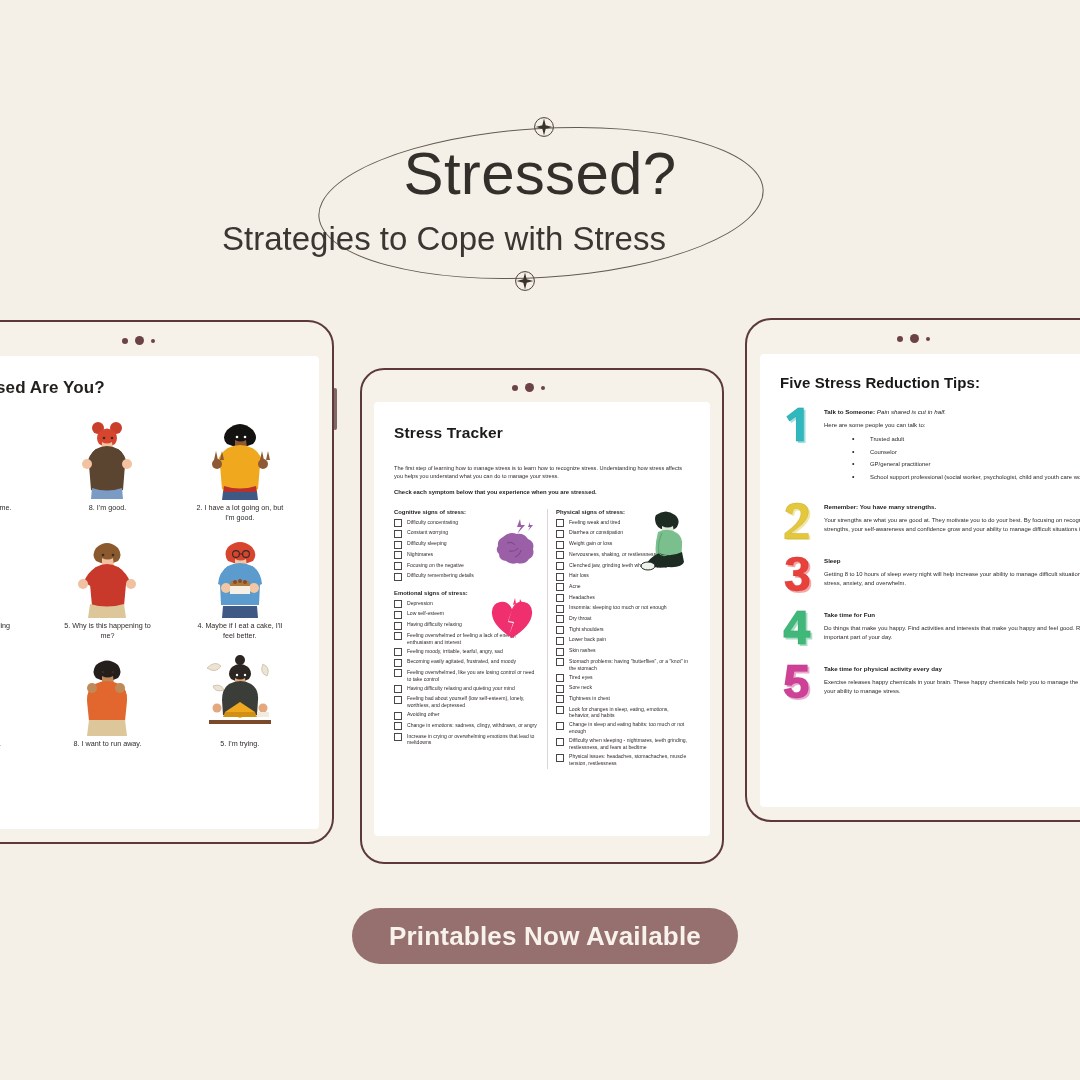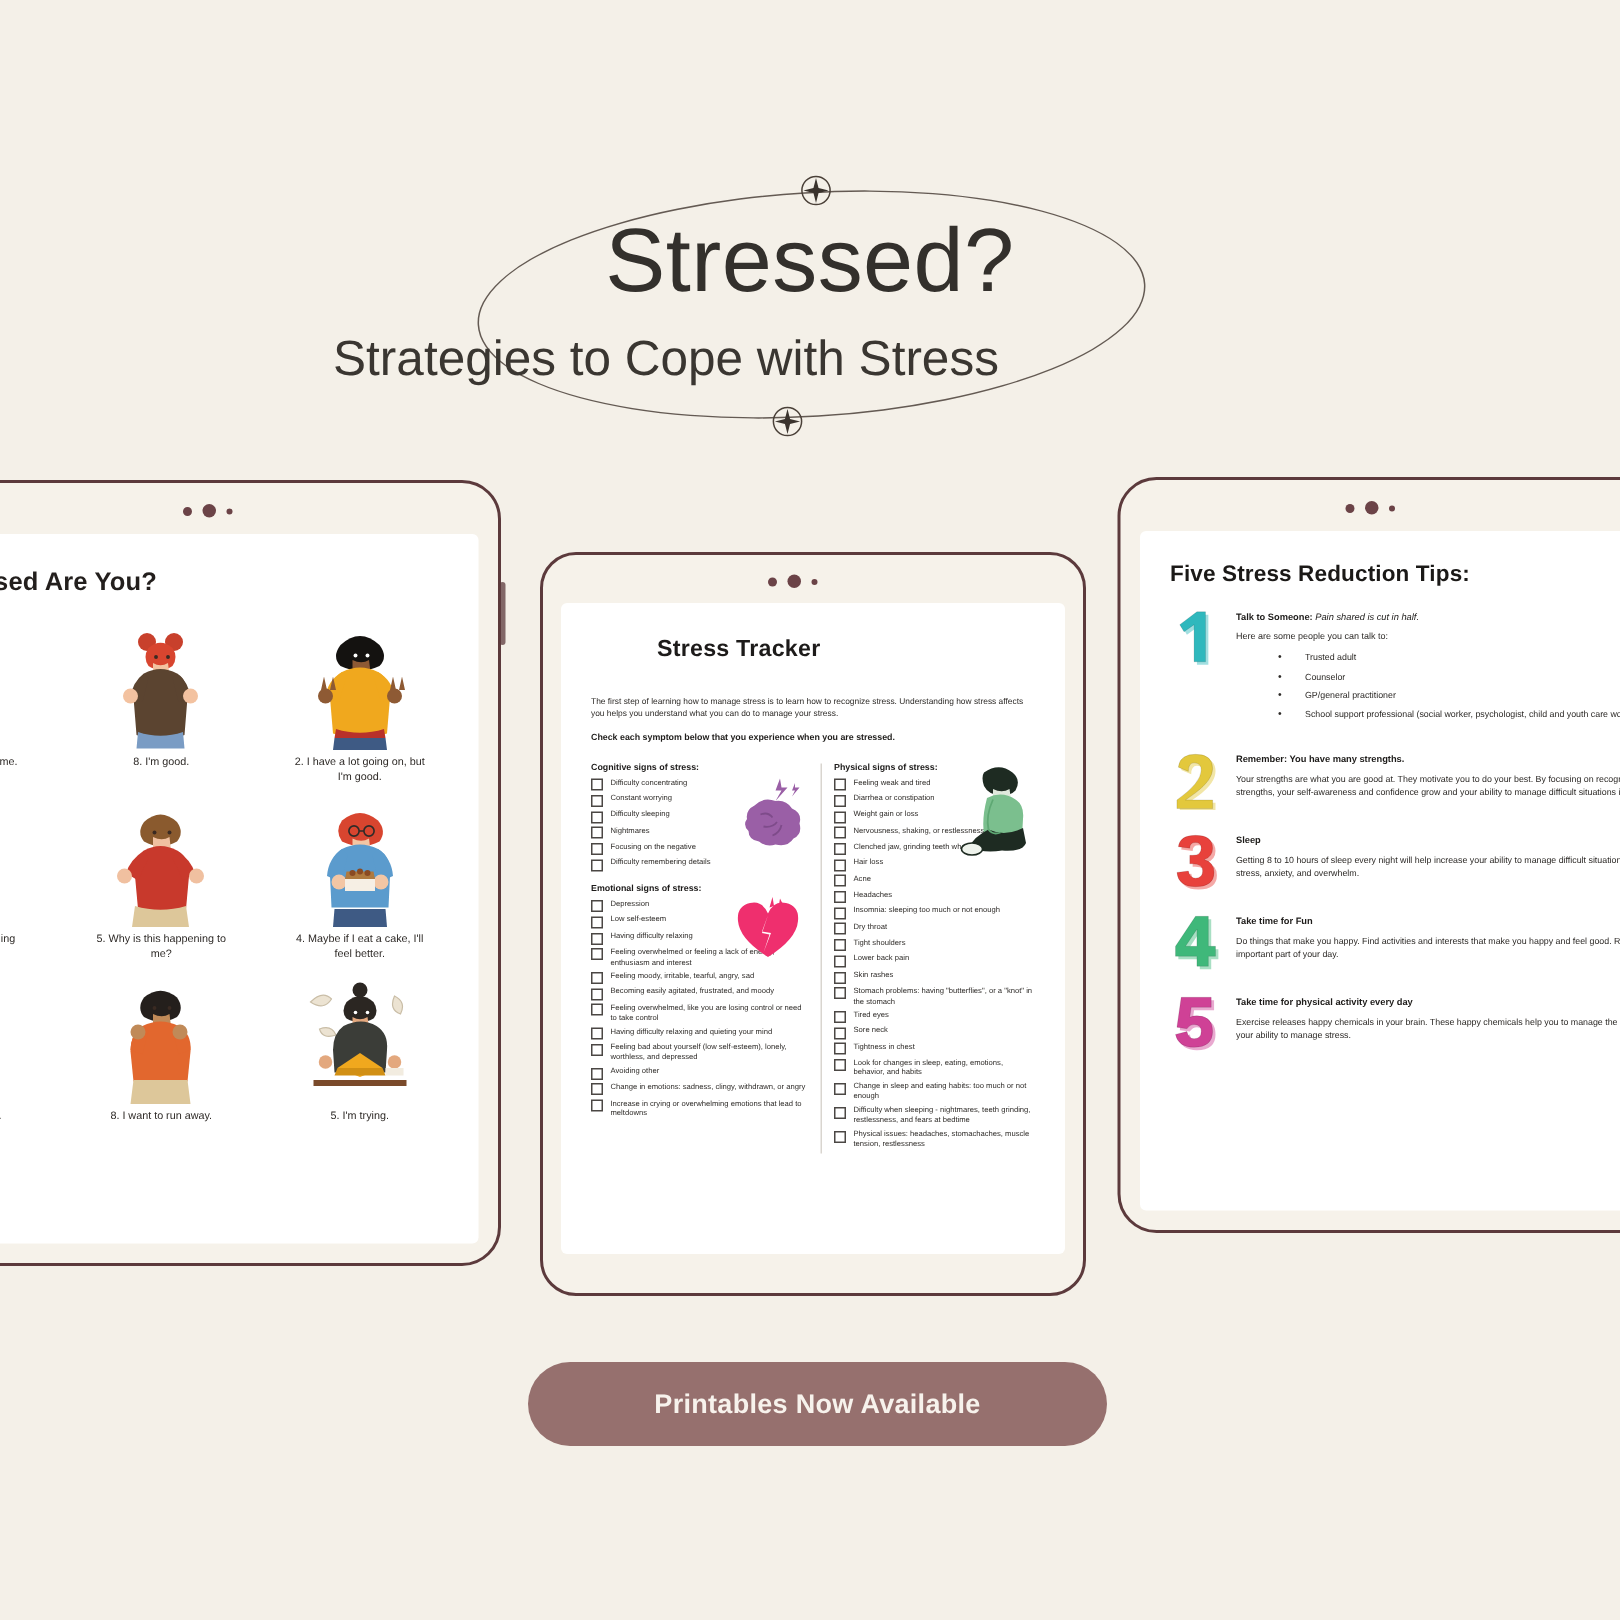--- a/index.html
+++ b/index.html
@@ -71,21 +71,21 @@
   .lp-grid{display:grid;grid-template-columns:repeat(3,1fr);
     row-gap:10px;column-gap:6px;margin-top:16px;}
   .lp-cell{display:flex;flex-direction:column;align-items:center;}
   .fig{width:74px;height:86px;position:relative;}
   .fig svg{display:block;}
   .lp-cap{font-size:7.2px;line-height:1.32;color:#2e2a27;text-align:center;
     margin-top:3px;max-width:88px;}
 
   
   .cp{position:absolute;inset:0;padding:22px 20px 0 20px;box-sizing:border-box;}
-  .cp-title{font-size:15.5px;font-weight:700;color:#1d1b1a;letter-spacing:.15px;margin-left:44px;}
+  .cp-title{font-size:15.5px;font-weight:700;color:#1d1b1a;letter-spacing:.15px;}
   .cp-intro{font-size:5.6px;line-height:1.5;color:#2f2c29;margin-top:22px;}
   .cp-bold{font-size:5.9px;font-weight:700;color:#1f1d1b;margin-top:8px;}
   .cp-cols{display:flex;gap:10px;margin-top:14px;position:relative;}
   .cp-col{flex:1;position:relative;}
   .cp-col.left{max-width:150px;}
   .col-head{font-size:5.9px;font-weight:700;color:#1d1b1a;margin-bottom:4px;}
   .chk-row{display:flex;align-items:flex-start;gap:5px;margin-bottom:2.2px;}
   .chk{width:6px;height:6px;border:0.7px solid #4b4744;background:#fff;
     flex:0 0 auto;margin-top:.5px;}
   .chk-lbl{font-size:5.1px;line-height:1.34;color:#2e2b28;}
@@ -111,21 +111,21 @@
   .bullets li{font-size:5.9px;color:#2d2a27;line-height:1.5;
     margin-bottom:4px;padding-left:46px;position:relative;}
   .bullets li:before{content:"•";position:absolute;left:28px;top:-1px;
     font-size:7px;color:#2d2a27;}
 
   
   .cta{
     position:absolute;left:352px;top:908px;width:386px;height:56px;
     background:#96706e;border-radius:28px;border:none;
     display:flex;align-items:center;justify-content:center;
-    font-size:18px;font-weight:700;color:#f7f2ec;letter-spacing:.2px;
+    font-size:26px;font-weight:700;color:#f7f2ec;letter-spacing:.2px;
     font-family:"Liberation Sans", sans-serif;cursor:pointer;
   }
 </style>
 </head>
 <body>
 
 <div class="stage">
 
   <div class="header">
     <div class="ellipse"></div>

